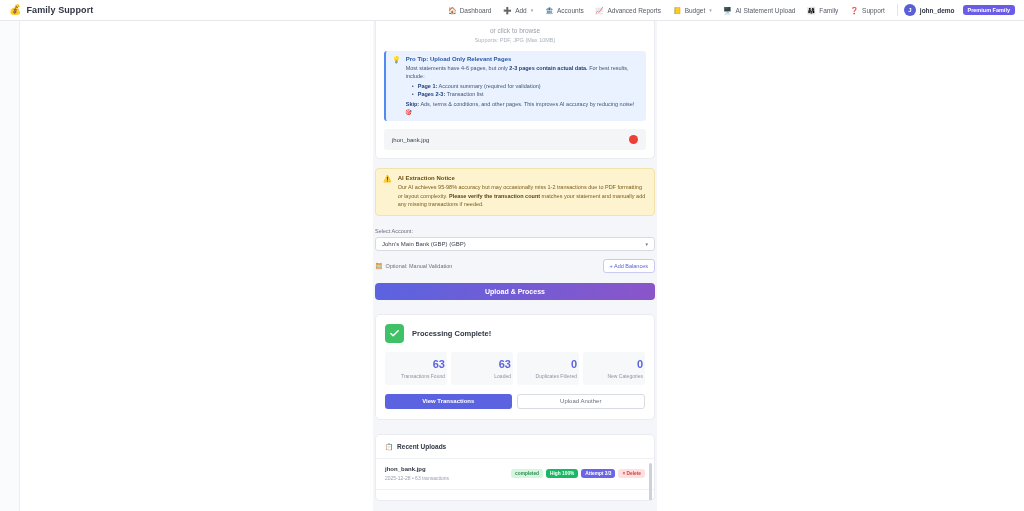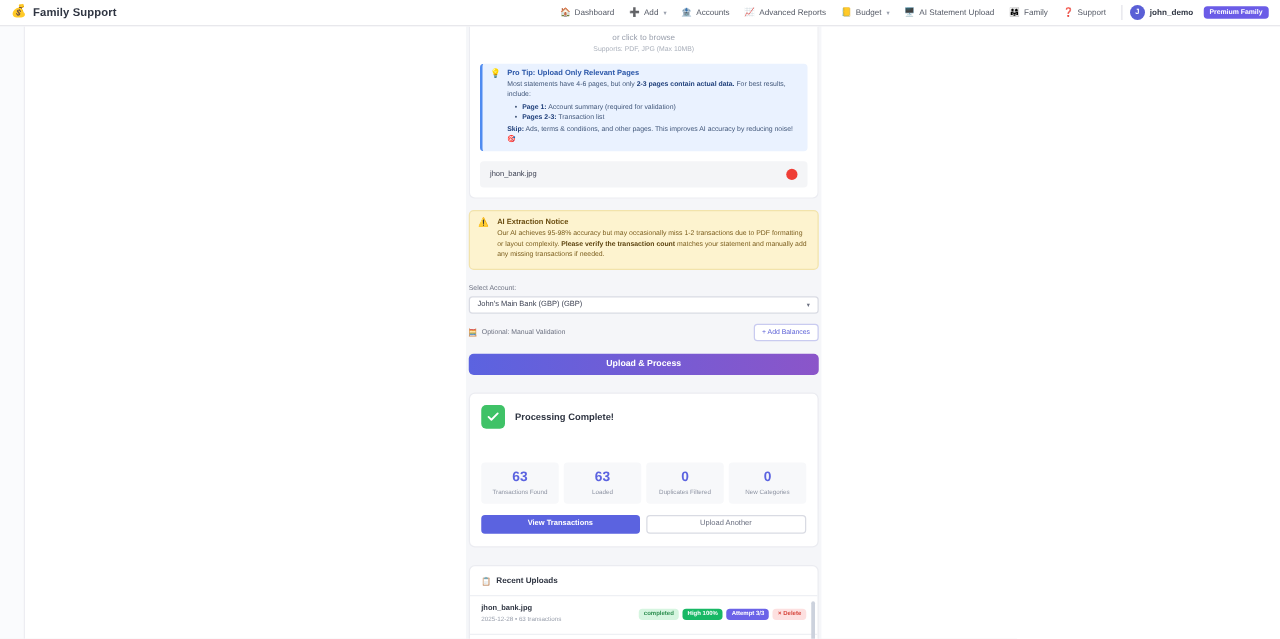--- a/index.html
+++ b/index.html
@@ -169,36 +169,36 @@
     border-radius: 4px;
     background: linear-gradient(90deg, #5b63e0 0%, #8b55c9 100%);
     color: #fff;
     font-size: 7px; font-weight: bold;
     display: flex; align-items: center; justify-content: center;
     cursor: pointer;
   }
 
   
   .result-card { margin-top: 14px; padding: 9px 9px 10px 9px; }
-  .result-head { display: flex; align-items: center; gap: 8px; margin-bottom: 27px; }
+  .result-head { display: flex; align-items: center; gap: 8px; margin-bottom: 9px; }
   .check-box {
     width: 19px; height: 19px; border-radius: 4px;
     background: #3fc267;
     display: flex; align-items: center; justify-content: center;
   }
   .check-box svg { width: 11px; height: 11px; }
   .result-title { font-size: 7.5px; font-weight: bold; color: #2f3542; }
 
   .stats { display: flex; gap: 4px; }
   .stat {
     flex: 1;
     background: #f7f8fa;
     border-radius: 3px;
     padding: 6px 2px 6px 2px;
-    text-align: center;
+    text-align: right;
   }
   .stat-val { font-size: 11px; font-weight: bold; color: #5b63e0; line-height: 1.1; }
   .stat-lbl { font-size: 5px; color: #8e94a3; margin-top: 3px; }
 
   .result-actions { display: flex; gap: 5px; margin-top: 9px; }
   .btn-view {
     flex: 1; height: 15px; border-radius: 3px;
     background: #5b63e0; color: #fff;
     font-size: 6px; font-weight: bold;
     display: flex; align-items: center; justify-content: center;

